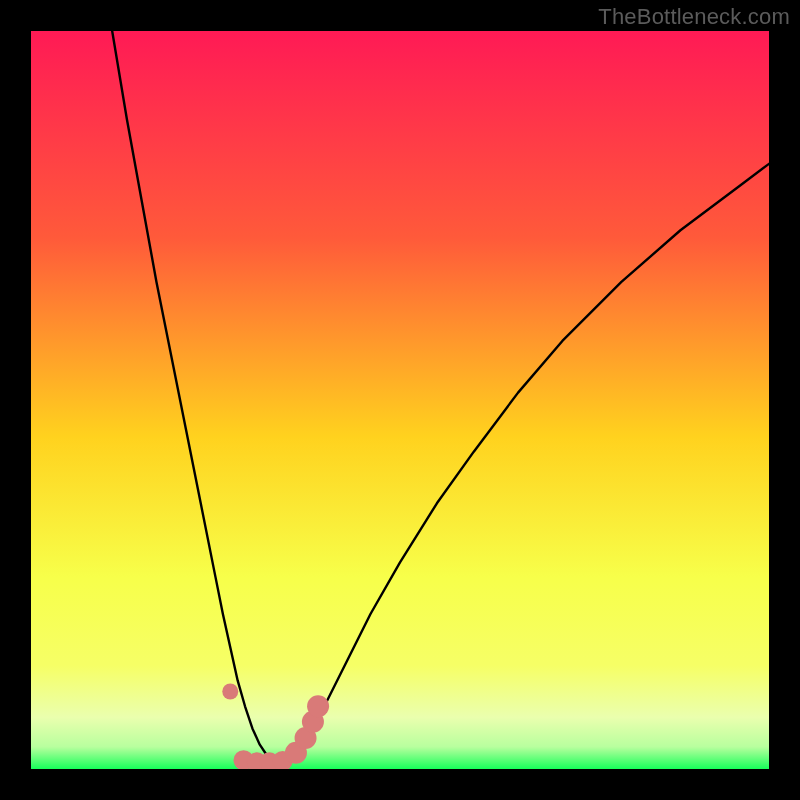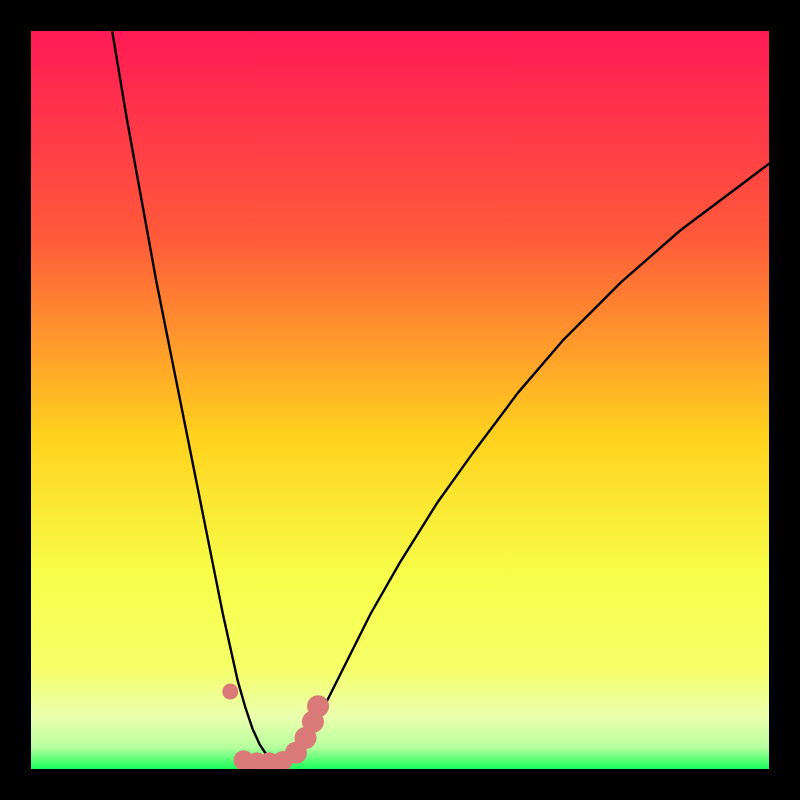--- a/index.html
+++ b/index.html
@@ -35,20 +35,21 @@
   }
   svg {
     position: absolute;
     inset: 0;
   }
 </style>
 </head>
 <body>
 
 <div class="frame">
+  <div class="watermark">TheBottleneck.com</div>
   <div class="plot-area">
     <svg id="bg-svg" viewBox="0 0 738 738" preserveAspectRatio="none">
       <defs>
         <linearGradient id="vg" x1="0" y1="0" x2="0" y2="1">
           <stop id="g0" offset="0%" stop-color="#ff1a55"></stop>
           <stop id="g1" offset="28%" stop-color="#ff5a3a"></stop>
           <stop id="g2" offset="55%" stop-color="#ffd21e"></stop>
           <stop id="g3" offset="74%" stop-color="#f7ff4a"></stop>
           <stop id="g4" offset="86%" stop-color="#f6ff66"></stop>
           <stop id="g5" offset="93%" stop-color="#eaffae"></stop>

